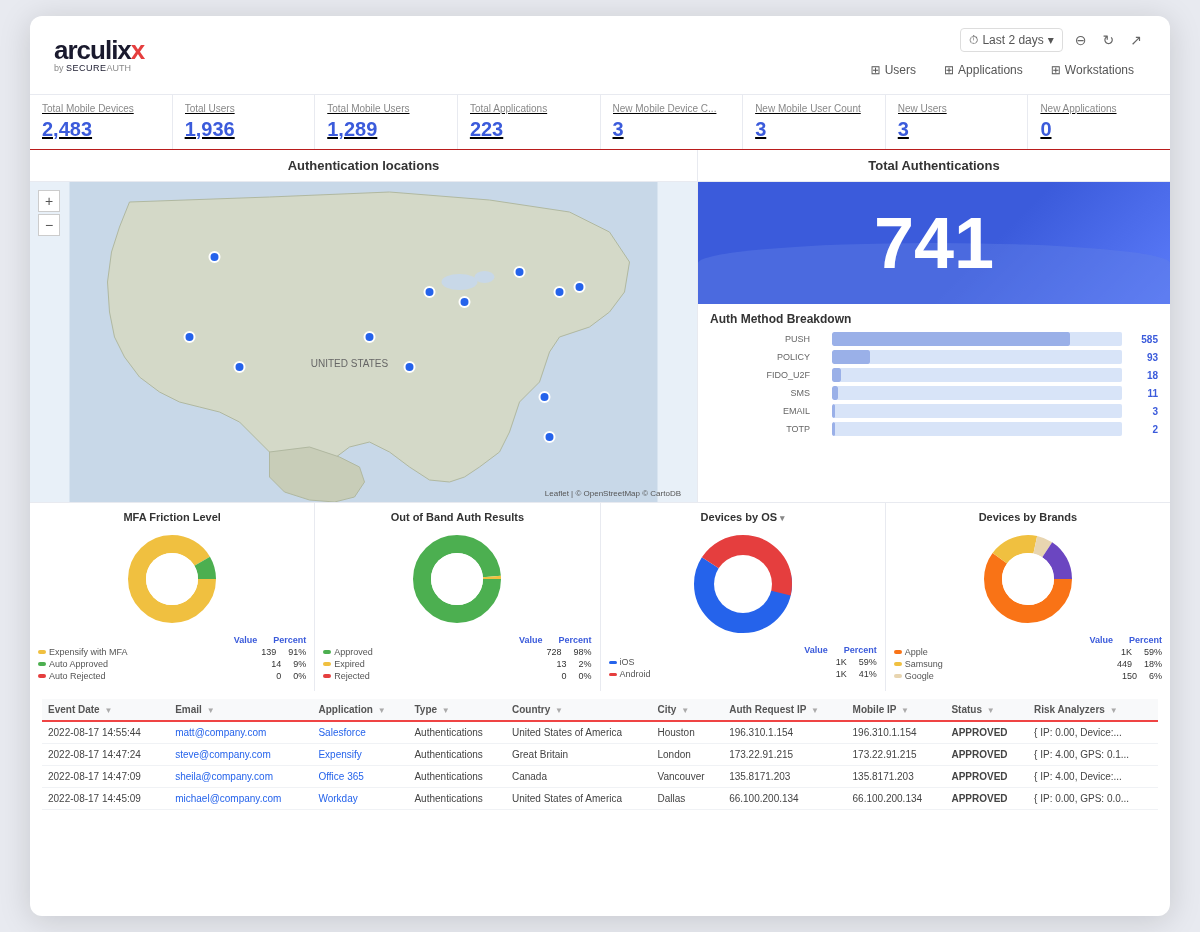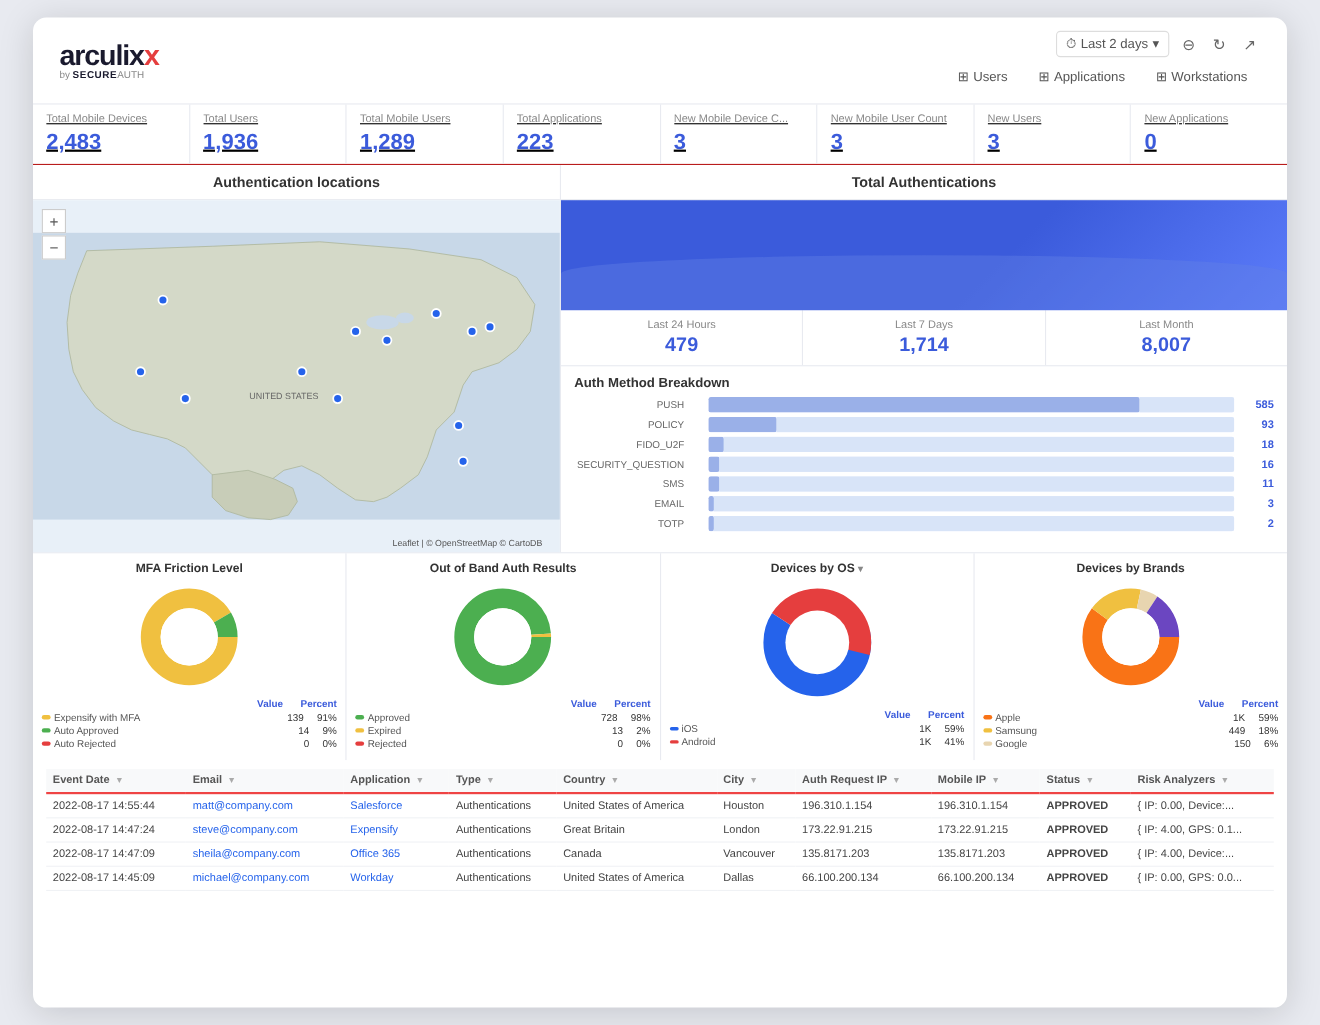--- a/index.html
+++ b/index.html
@@ -12,21 +12,21 @@
     .time-picker { display: flex; align-items: center; gap: 4px; border: 1px solid #ddd; border-radius: 4px; padding: 4px 8px; font-size: 12px; color: #555; cursor: pointer; }
     .header-icon-btn { background: none; border: none; cursor: pointer; color: #666; font-size: 14px; padding: 4px; }
     .header-nav { display: flex; gap: 4px; }
     .nav-btn { display: flex; align-items: center; gap: 4px; padding: 5px 12px; border: none; background: none; font-size: 12px; color: #555; cursor: pointer; border-radius: 4px; }
     .stats-row { display: flex; border-bottom: 1px solid #b91c1c; text-decoration: underline; }
     .stat-card { flex: 1; padding: 8px 12px; border-right: 1px solid #e8eaf0; }
     .stat-card:last-child { border-right: none; }
     .stat-label { font-size: 10px; color: #888; margin-bottom: 4px; white-space: nowrap; overflow: hidden; text-overflow: ellipsis; }
     .stat-value { font-size: 20px; font-weight: 700; color: #3b5bdb; }
     .main-content { display: flex; gap: 0; }
-    .left-panel { width: 480px; border-right: 1px solid #e8eaf0; }
+    .left-panel { width: 668px; border-right: 1px solid #e8eaf0; }
     .right-panel { flex: 1; }
     .panel-title { font-size: 13px; font-weight: 600; color: #333; padding: 8px 12px; text-align: center; border-bottom: 1px solid #e8eaf0; }
     .map-container { height: 320px; background: #e8f0f8; position: relative; overflow: hidden; }
     .map-controls { position: absolute; top: 8px; left: 8px; display: flex; flex-direction: column; gap: 2px; z-index: 10; }
     .map-btn { width: 22px; height: 22px; background: white; border: 1px solid #ccc; display: flex; align-items: center; justify-content: center; font-size: 14px; cursor: pointer; color: #555; }
     .auth-big { background: linear-gradient(135deg, #3b5bdb 60%, #5c7cfa 100%); color: white; text-align: center; padding: 20px; position: relative; overflow: hidden; min-height: 100px; display: flex; align-items: center; justify-content: center; }
     .auth-big-num { font-size: 72px; font-weight: 800; position: relative; z-index: 2; }
     .auth-wave { position: absolute; bottom: 0; left: 0; width: 100%; height: 50%; background: rgba(100,130,230,0.4); border-radius: 60% 60% 0 0 / 40% 40% 0 0; }
     .auth-stats { display: flex; border-bottom: 1px solid #e8eaf0; }
     .auth-stat { flex: 1; padding: 8px 12px; text-align: center; border-right: 1px solid #e8eaf0; }
@@ -64,21 +64,21 @@
 <body>
 
 <div class="app-container">
 
   <div class="header">
     <div class="logo">
       <div>
         <div style="font-size:26px;font-weight:900;color:#1a1a2e;letter-spacing:-1px;line-height:1;">
           arculix<span style="color:#e53e3e;">x</span>
         </div>
-        <div style="font-size:9px;color:#888;">by <span style="font-weight:700;color:#1a1a2e;letter-spacing:0.5px;">SECURE</span><span style="color:#888;">AUTH</span></div>
+        <div style="font-size:9px;color:#888;">by <span style="font-weight:400;color:#1a1a2e;letter-spacing:0.5px;">SECURE</span><span style="color:#888;">AUTH</span></div>
       </div>
     </div>
     <div class="header-right">
       <div class="header-top">
         <div class="time-picker">
           <span>⏱</span>
           <span>Last 2 days</span>
           <span>▾</span>
         </div>
         <button class="header-icon-btn">⊖</button>
@@ -174,34 +174,21 @@
           <button class="map-btn">−</button>
         </div>
         <div style="position:absolute;bottom:4px;right:16px;font-size:8px;color:#555;margin-top:41px;">Leaflet | © OpenStreetMap © CartoDB</div>
       </div>
     </div>
 
     <div class="right-panel">
       <div class="panel-title">Total Authentications</div>
       <div class="auth-big">
         <div class="auth-wave"></div>
-      </div>
-      <div class="auth-stats">
-        <div class="auth-stat">
-          <div class="auth-stat-label">Last 24 Hours</div>
-          <div class="auth-stat-val">479</div>
-        </div>
-        <div class="auth-stat">
-          <div class="auth-stat-label">Last 7 Days</div>
-          <div class="auth-stat-val">1,714</div>
-        </div>
-        <div class="auth-stat">
-          <div class="auth-stat-label">Last Month</div>
-          <div class="auth-stat-val">8,007</div>
-        </div>
+        <div class="auth-big-num">741</div>
       </div>
       <div class="auth-method">
         <div class="auth-method-title">Auth Method Breakdown</div>
         <div id="method-rows">
             <div class="method-row">
     <div class="method-label">PUSH</div>
     <div class="method-bar-container">
       <div class="method-bar-segments">
         <div style="width:82%;height:100%;background:#9ab0e8;border-radius:2px;"></div>
         <div style="flex:1;height:100%;background:#d8e4f8;"></div>
@@ -221,30 +208,20 @@
   </div>
             <div class="method-row">
     <div class="method-label">FIDO_U2F</div>
     <div class="method-bar-container">
       <div class="method-bar-segments">
         <div style="width:3%;height:100%;background:#9ab0e8;border-radius:2px;"></div>
         <div style="flex:1;height:100%;background:#d8e4f8;"></div>
       </div>
     </div>
     <div class="method-val">18</div>
-  </div>
-            <div class="method-row">
-    <div class="method-label">SECURITY_QUESTION</div>
-    <div class="method-bar-container">
-      <div class="method-bar-segments">
-        <div style="width:2%;height:100%;background:#9ab0e8;border-radius:2px;"></div>
-        <div style="flex:1;height:100%;background:#d8e4f8;"></div>
-      </div>
-    </div>
-    <div class="method-val">16</div>
   </div>
             <div class="method-row">
     <div class="method-label">SMS</div>
     <div class="method-bar-container">
       <div class="method-bar-segments">
         <div style="width:2%;height:100%;background:#9ab0e8;border-radius:2px;"></div>
         <div style="flex:1;height:100%;background:#d8e4f8;"></div>
       </div>
     </div>
     <div class="method-val">11</div>

